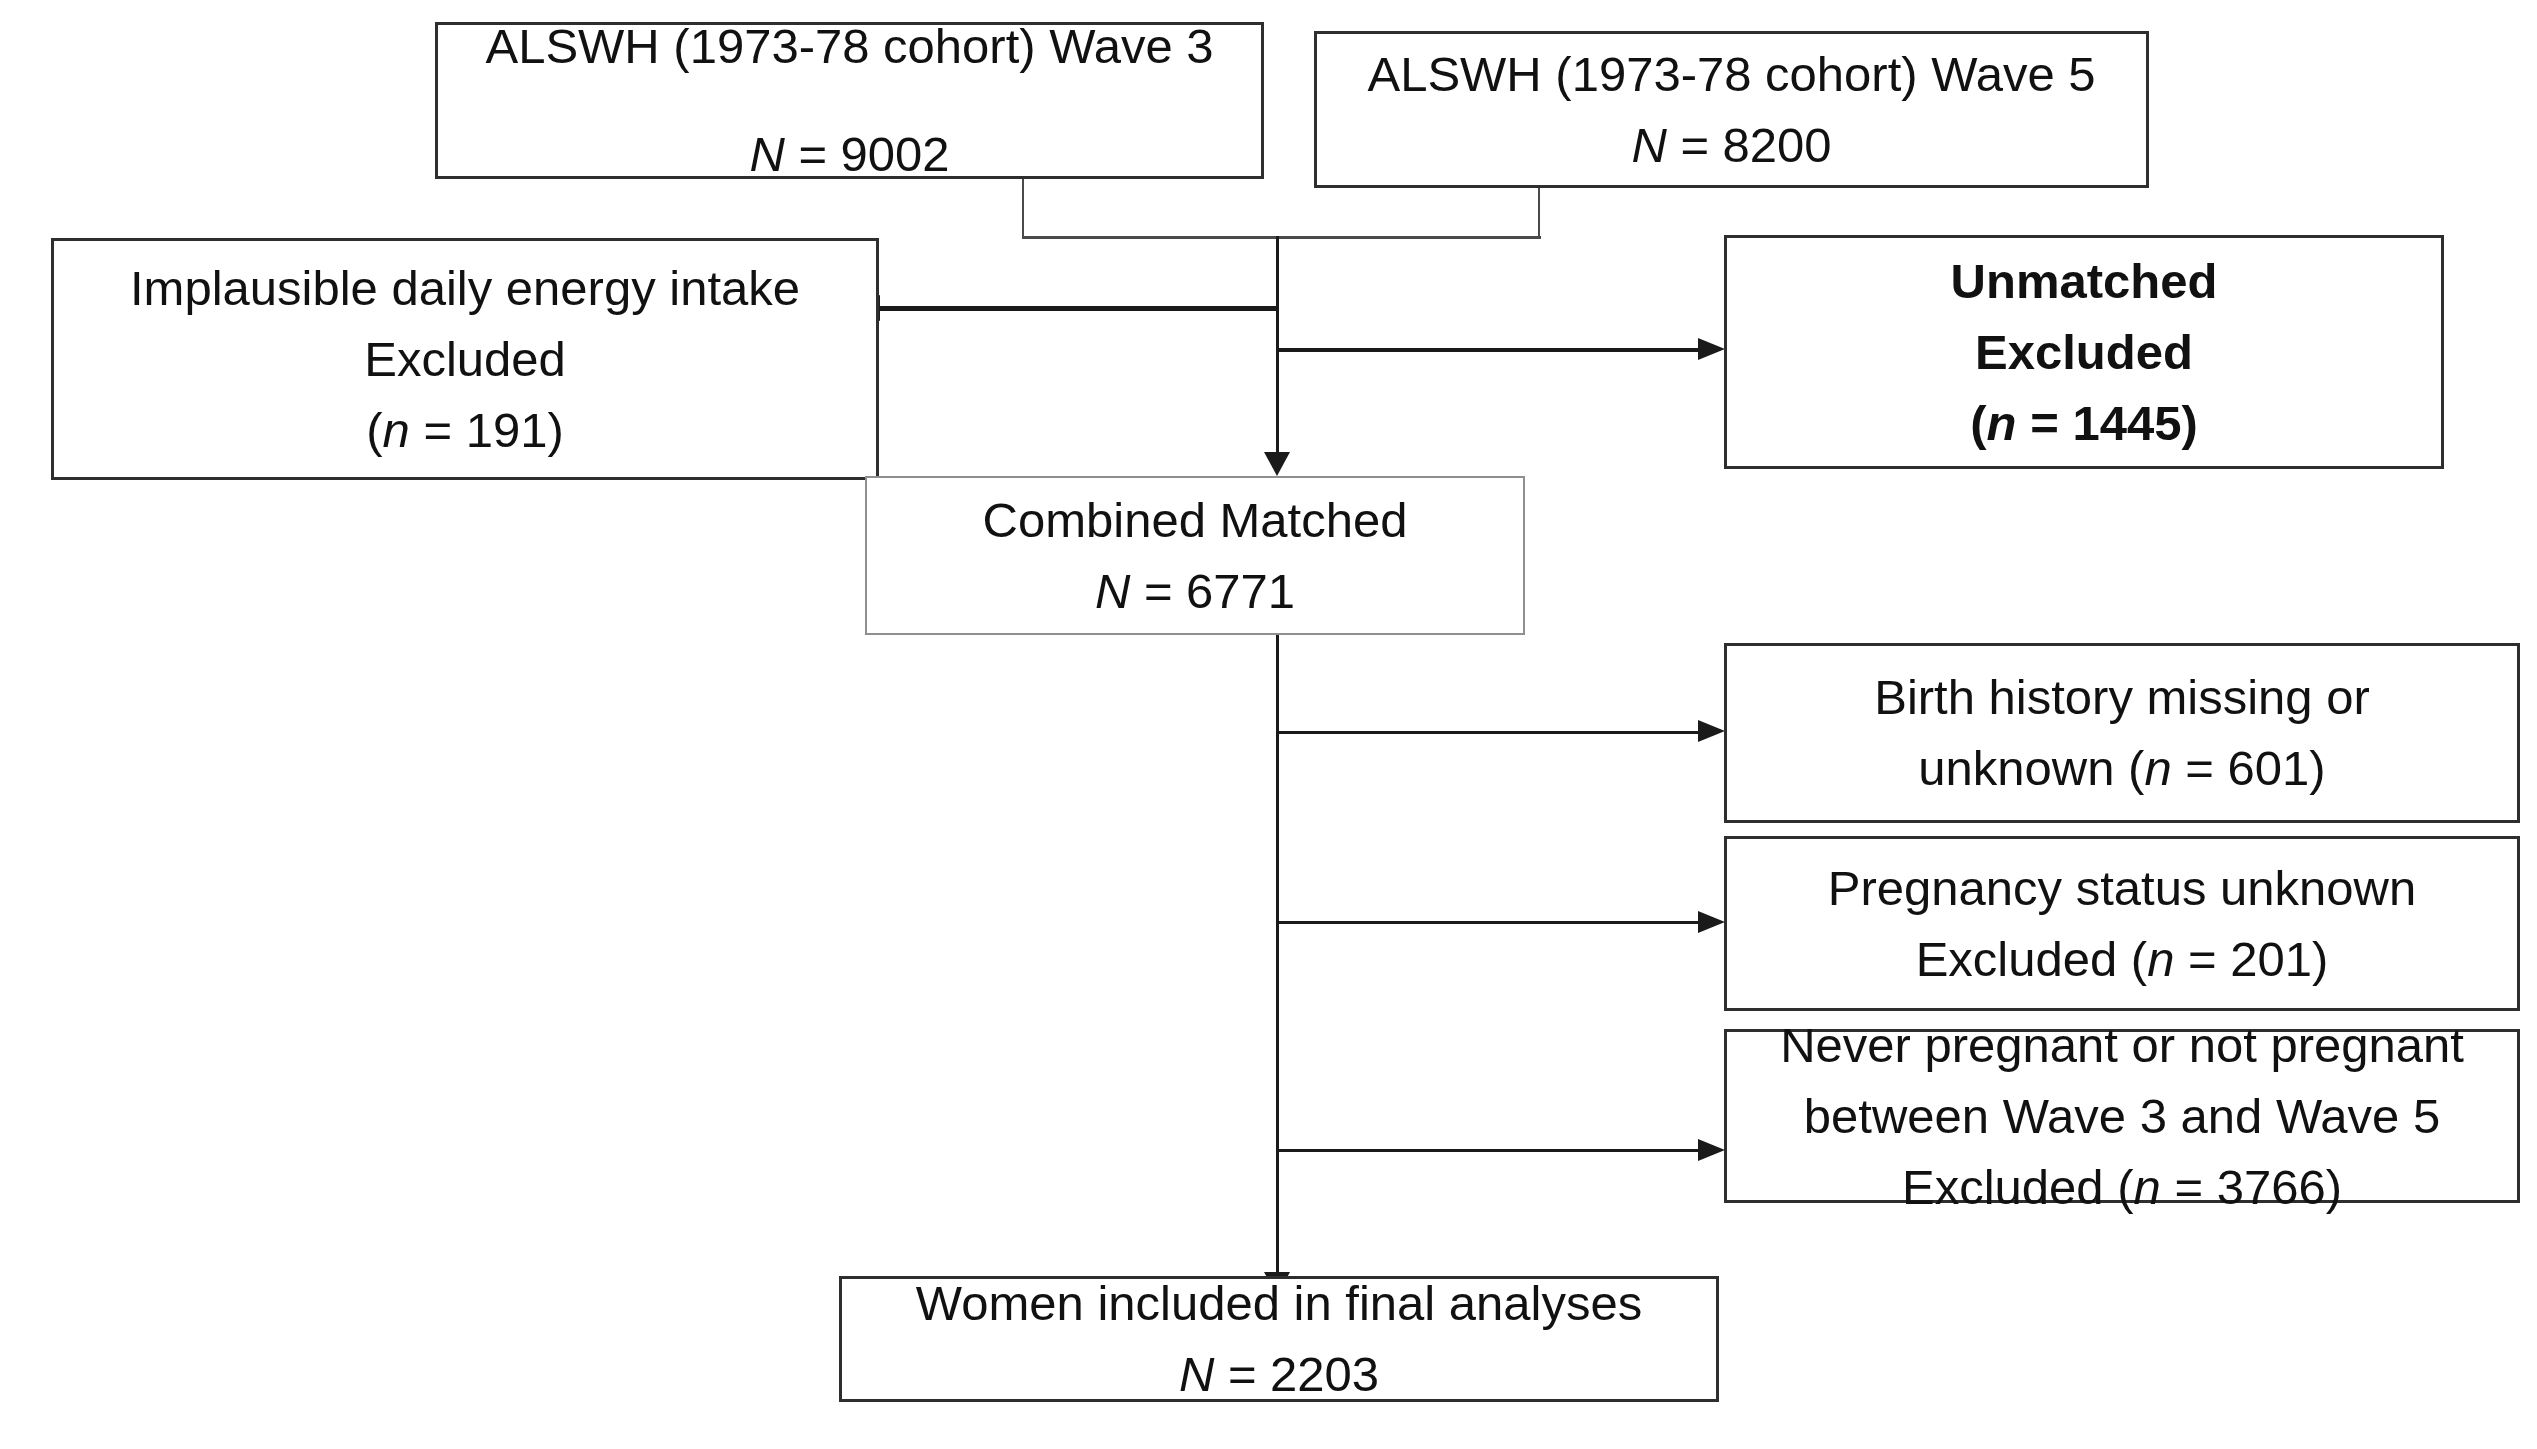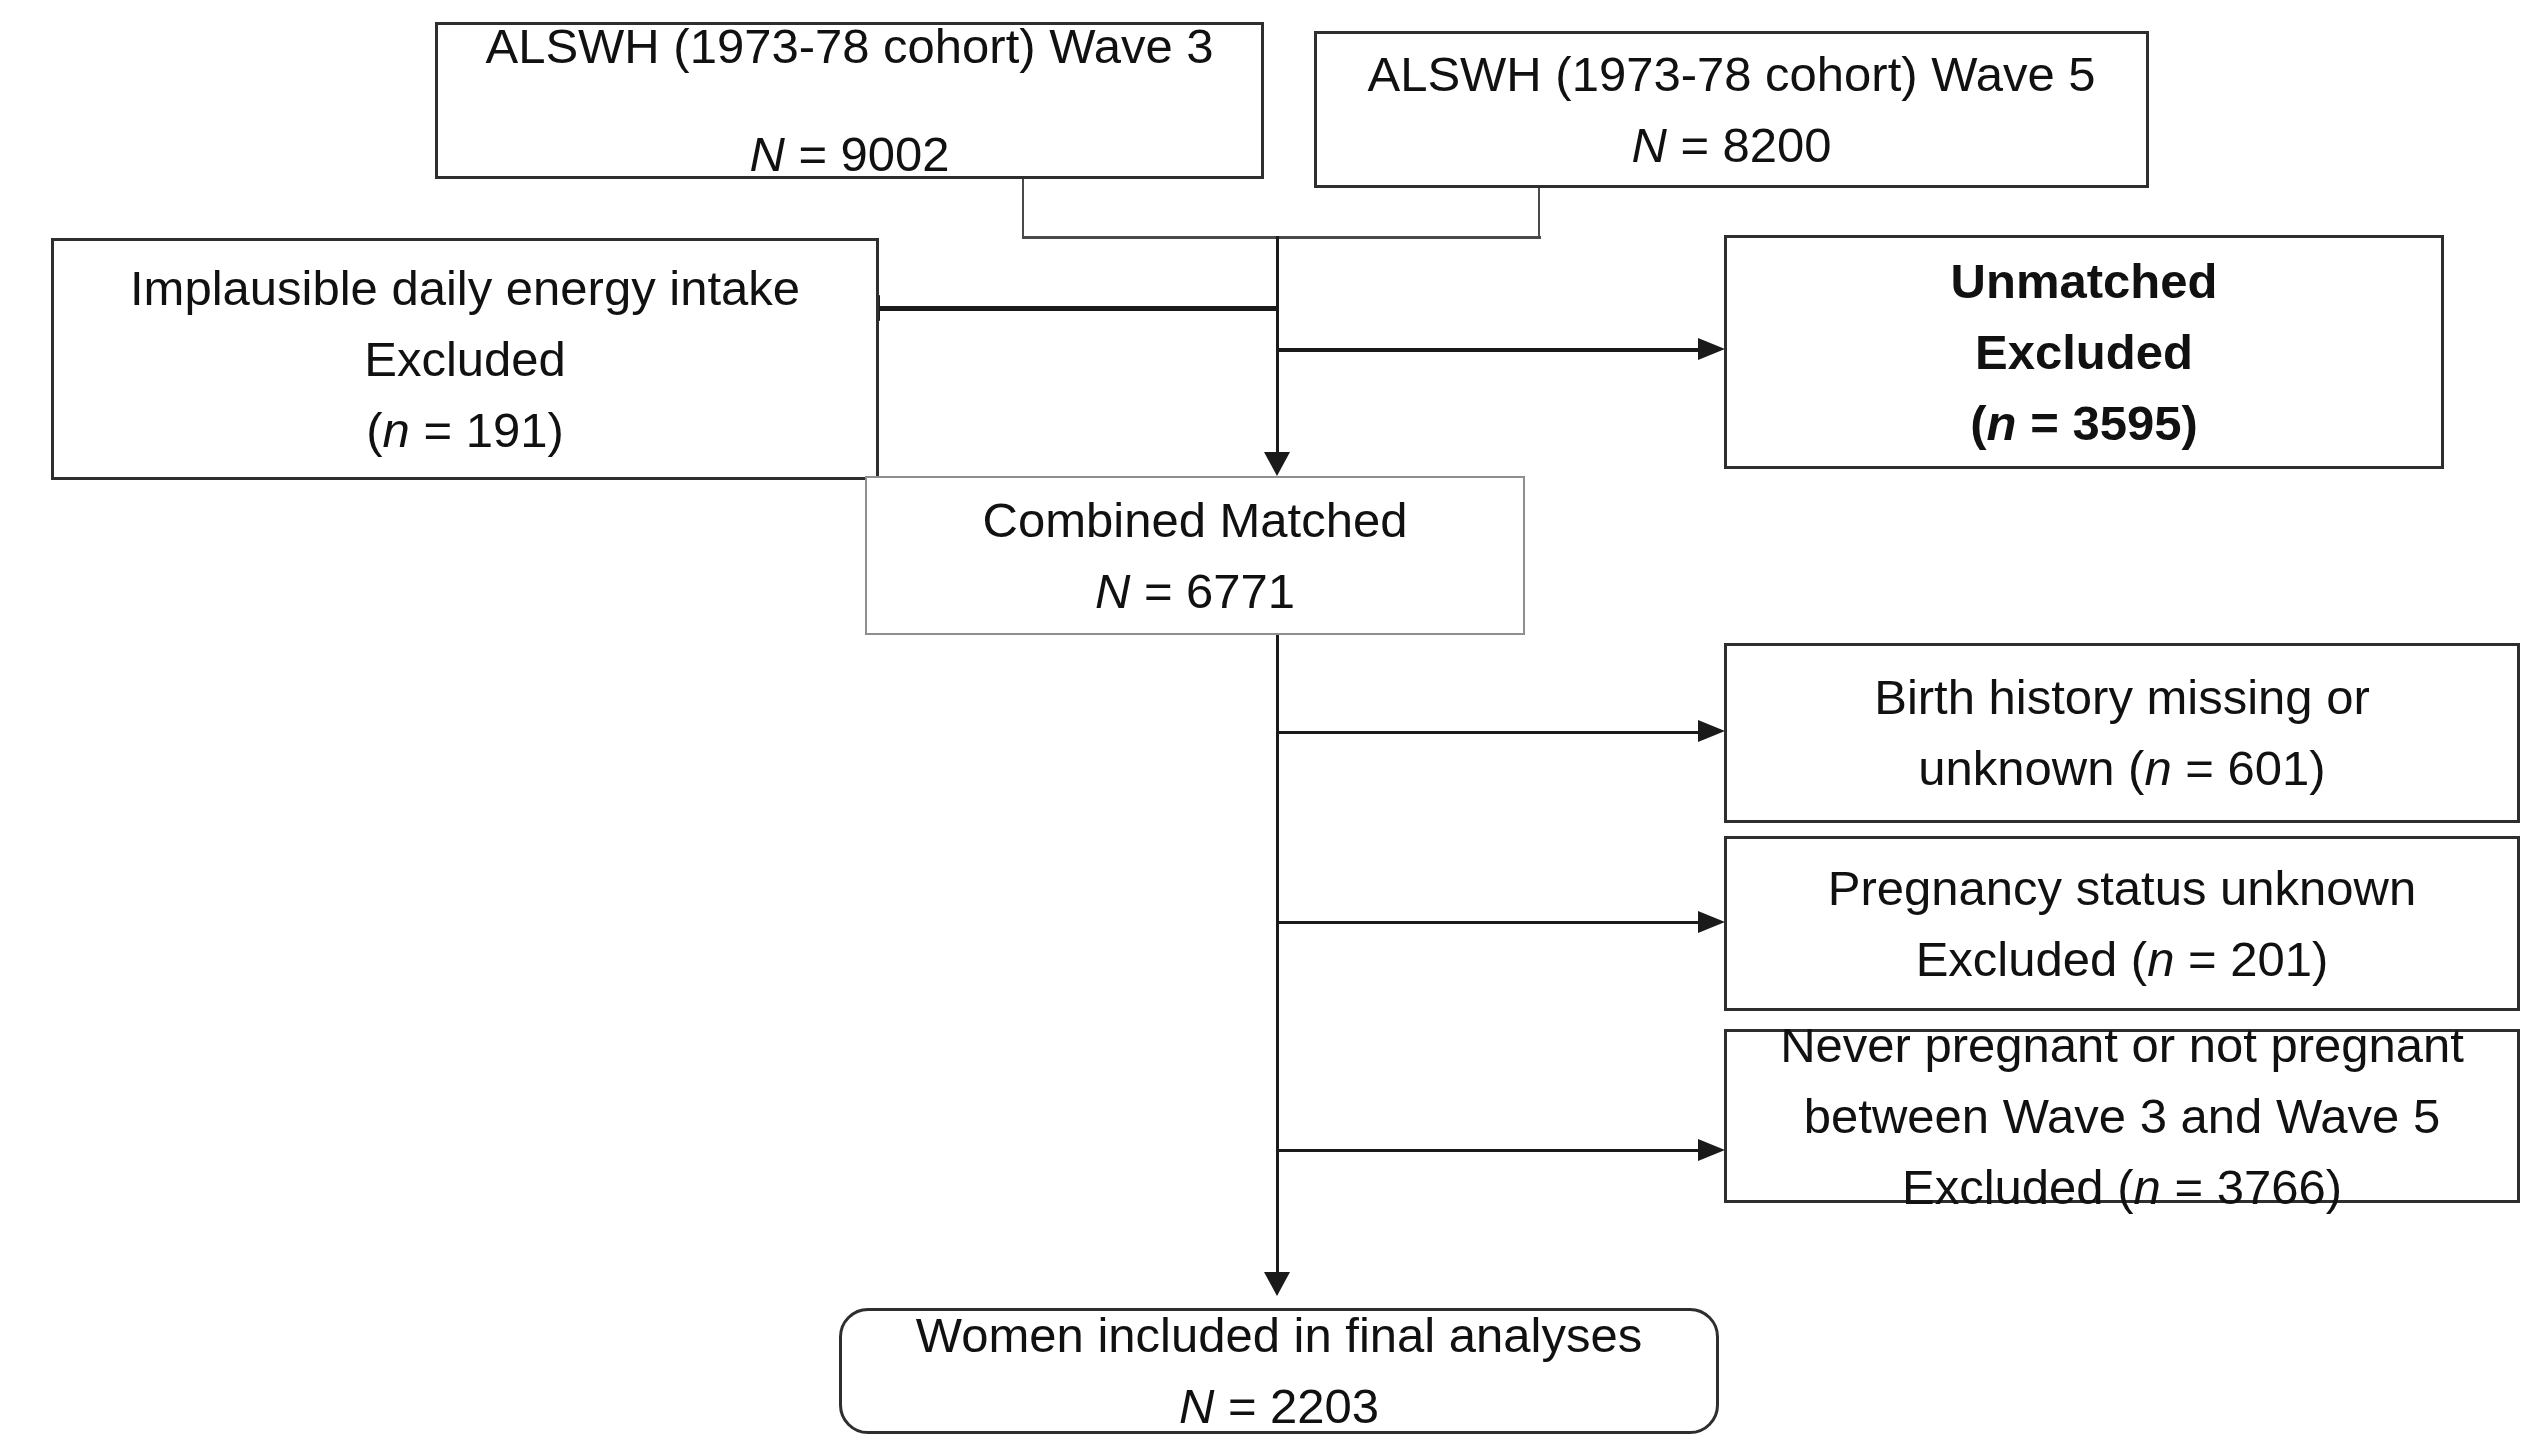--- a/index.html
+++ b/index.html
@@ -36,21 +36,21 @@
     border-left:27px solid #1a1a1a;}
 
   #wave3{left:435px;top:21.6px;width:829px;height:157px;gap:37px;}
   #wave5{left:1314px;top:31px;width:835px;height:157px;}
   #implausible{left:23px;top:238px;width:828px;height:242px;margin-left:28px;}
   #unmatched{left:1724px;top:235px;width:720px;height:234px;font-weight:bold;}
   #combined{left:865px;top:476px;width:660px;height:159px;border-color:#8f8f8f;border-width:2.9px;}
   #birth{left:1724px;top:643px;width:796px;height:180px;align-items:center;}
   #pregnancy{left:1724px;top:836px;width:796px;height:175px;}
   #never{left:1724px;top:1029px;width:796px;height:174px;}
-  #final{left:839px;top:1308px;width:880px;height:126px;border-radius:29px;}
+  #final{left:839px;top:1276px;width:880px;height:126px;}
 
   #l-drop3{left:1022px;top:178px;width:2.3px;height:61px;}
   #l-drop5{left:1538px;top:178px;width:2.3px;height:61px;}
   #l-bracket{left:1022px;top:236px;width:519px;height:2.9px;}
   #l-stem1{left:1276px;top:236px;width:2.9px;height:219px;}
   #h-stem1{left:1264px;top:452px;}
   #l-arrow-left{left:877px;top:306px;width:401px;height:5.3px;}
   #h-arrow-left{left:851px;top:295px;}
   #l-arrow-right{left:1276px;top:348px;width:423px;height:4.1px;}
   #h-arrow-right{left:1698px;top:338px;}
@@ -98,21 +98,21 @@
 
   <div class="bx" id="implausible">
     <div class="line"><span>Implausible daily energy intake</span><span class="em"></span><span></span></div>
     <div class="line"><span>Excluded</span><span class="em"></span><span></span></div>
     <div class="line"><span>(</span><span class="em">n</span><span> = 191)</span></div>
   </div>
 
   <div class="bx" id="unmatched">
     <div class="line"><span>Unmatched</span><span class="em"></span><span></span></div>
     <div class="line"><span>Excluded</span><span class="em"></span><span></span></div>
-    <div class="line"><span>(</span><span class="em">n</span><span> = 3595)</span></div>
+    <div class="line"><span>(</span><span class="em">n</span><span> = 1445)</span></div>
   </div>
 
   <div class="bx" id="combined">
     <div class="line"><span>Combined Matched</span><span class="em"></span><span></span></div>
     <div class="line"><span></span><span class="em">N</span><span> = 6771</span></div>
   </div>
 
   <div class="bx" id="birth">
     <div class="line"><span>Birth history missing or</span><span class="em"></span><span></span></div>
     <div class="line"><span>unknown (</span><span class="em">n</span><span> = 601)</span></div>

